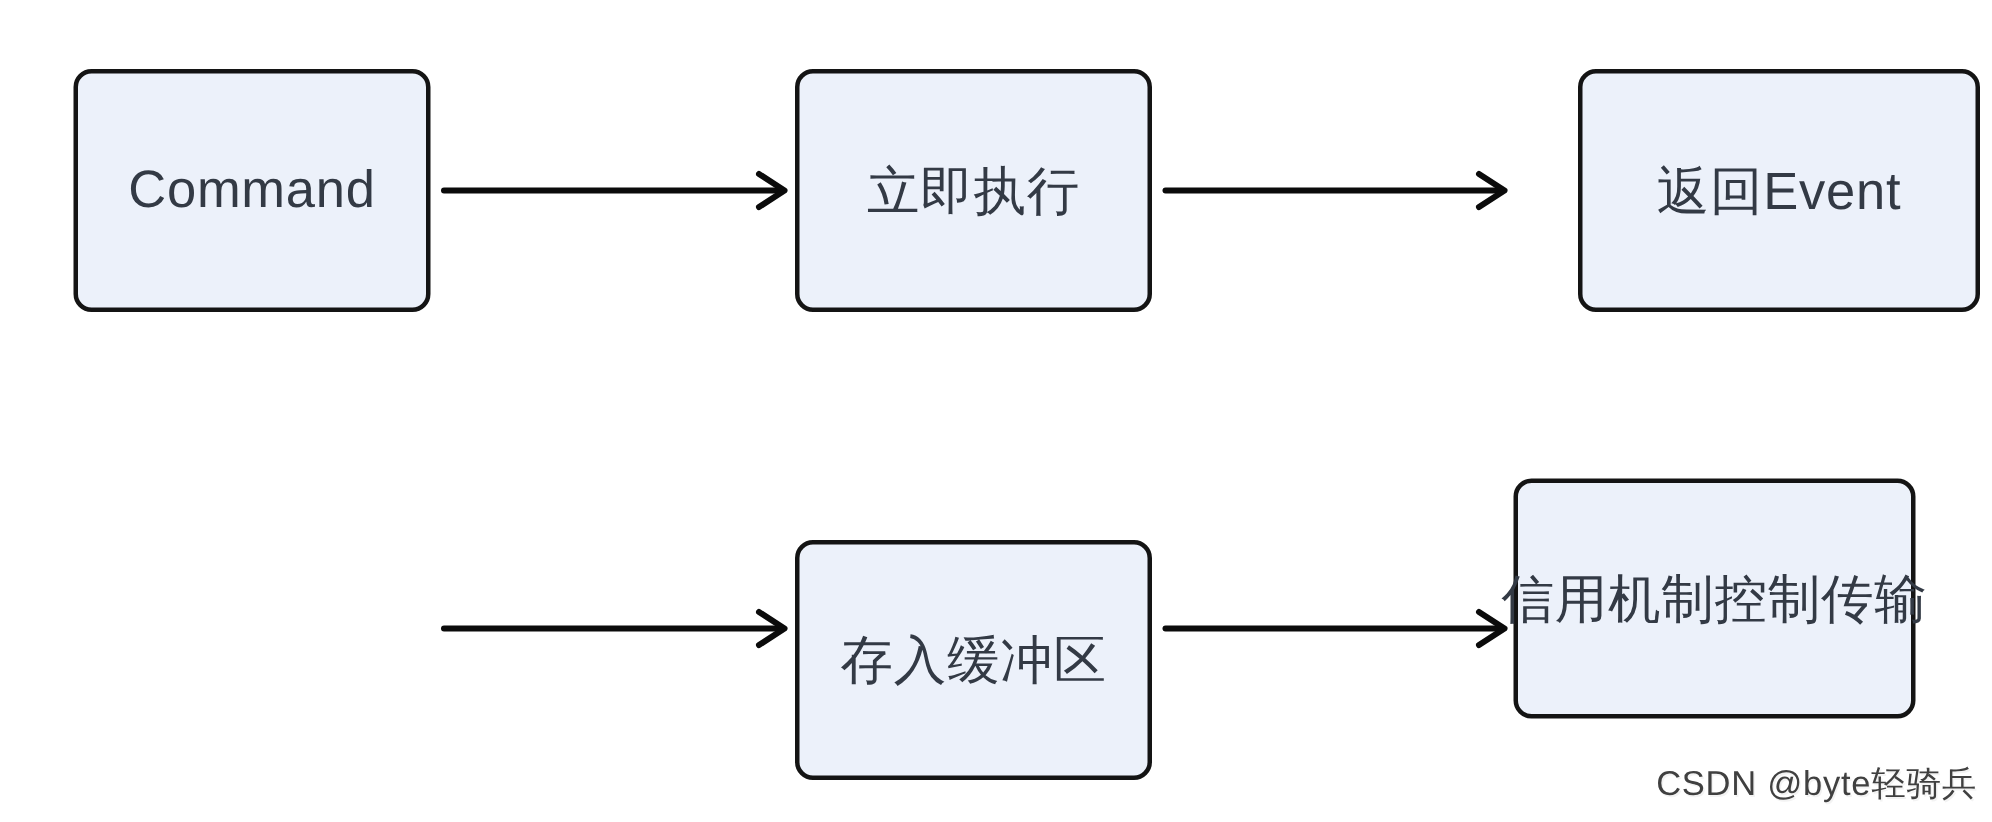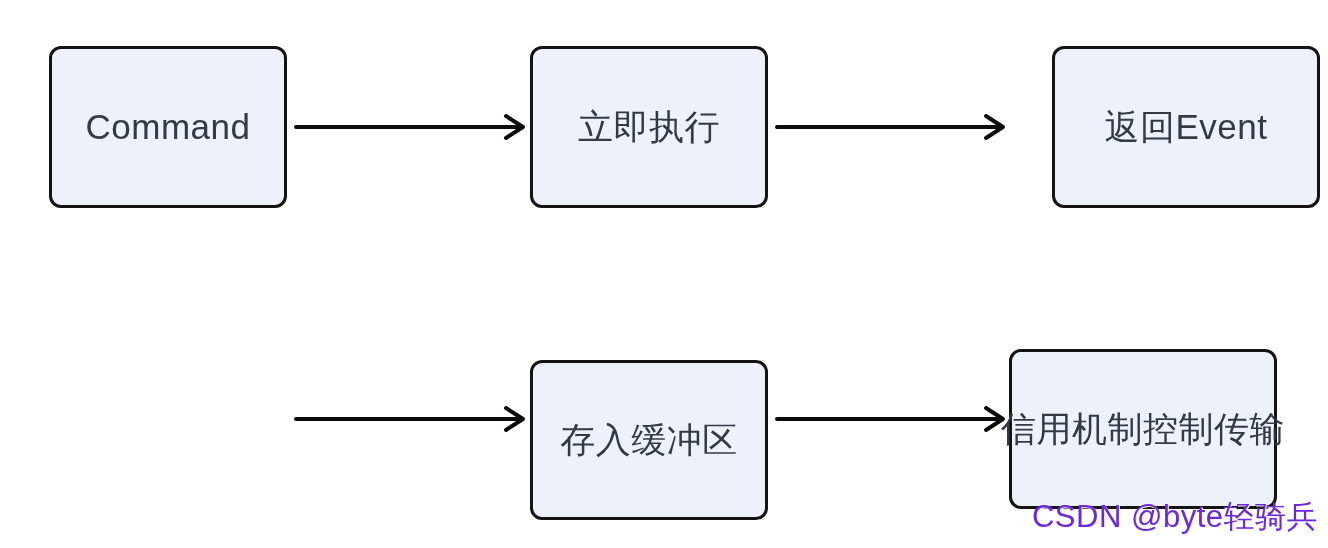--- a/index.html
+++ b/index.html
@@ -29,42 +29,42 @@
     letter-spacing: 0.5px;
     white-space: nowrap;
   }
   
   .n-r1c1 { left: 49px;  top: 46px; width: 238px; height: 162px; }
   .n-r1c2 { left: 530px; top: 46px; width: 238px; height: 162px; }
   .n-r1c3 { left: 1052px;top: 46px; width: 268px; height: 162px; }
   
   .n-r2c1 { left: 49px;  top: 339px; width: 238px; height: 160px; }
   .n-r2c2 { left: 530px; top: 339px; width: 238px; height: 160px; margin-top: 21px; }
-  .n-r2c3 { left: 1009px;top: 349px; width: 268px; height: 160px; }
+  .n-r2c3 { left: 1009px;top: 319px; width: 268px; height: 160px; }
 
   .arrow-layer {
     position: absolute;
     left: 0; top: 0;
     width: 1328px;
     height: 548px;
     pointer-events: none;
   }
   .arrow-layer path {
     stroke: #0B0B0B;
     stroke-width: 4;
     fill: none;
     stroke-linecap: round;
     stroke-linejoin: round;
   }
   .watermark {
     position: absolute;
     right: 10px;
     bottom: 10px;
-    font-size: 31px;
-    color: #6d28d9;
+    font-size: 23px;
+    color: #404040;
     text-shadow: 1px 1px 0 #f3f3f3;
     letter-spacing: 0.5px;
   }
 </style>
 </head>
 <body>
 
 <div class="canvas">
 
   <svg class="arrow-layer" width="1328" height="548" viewBox="0 0 1328 548" xmlns="http://www.w3.org/2000/svg">

